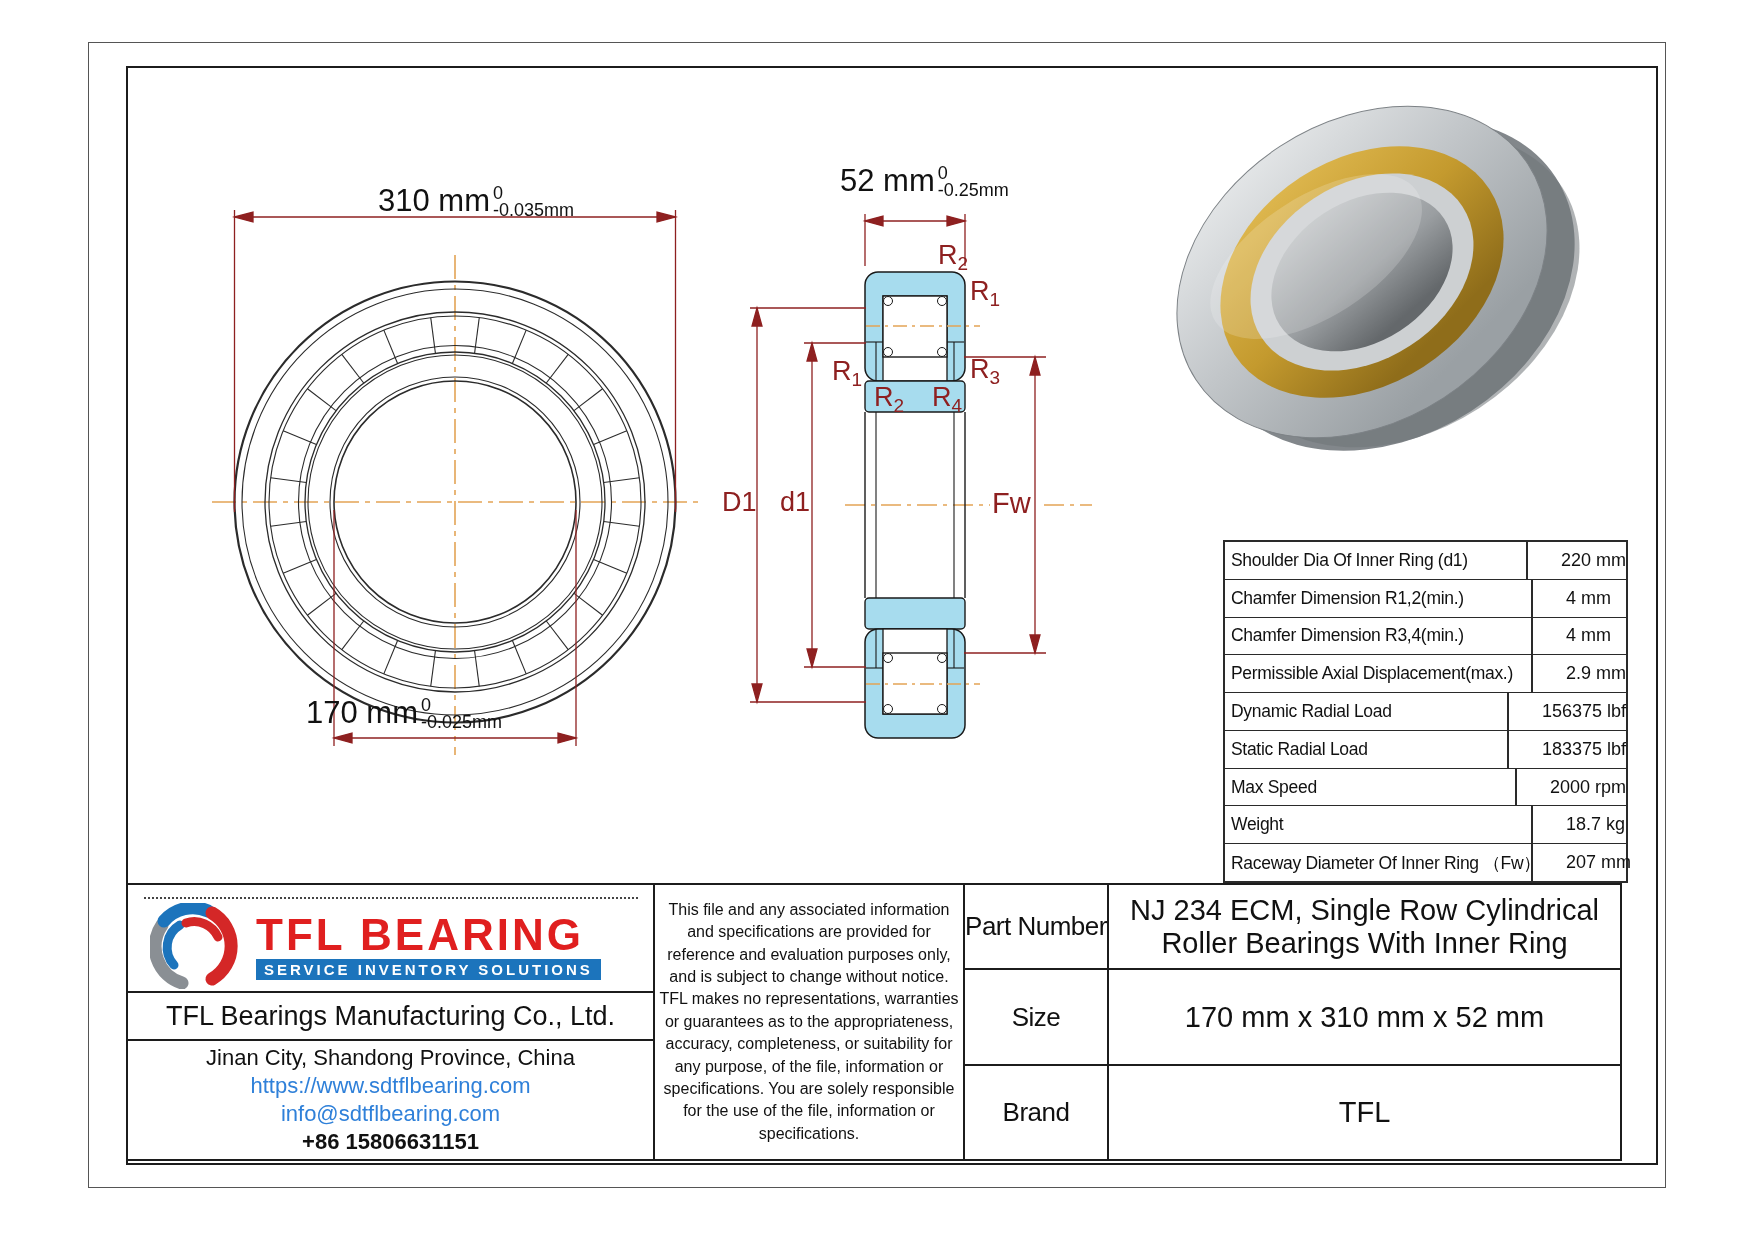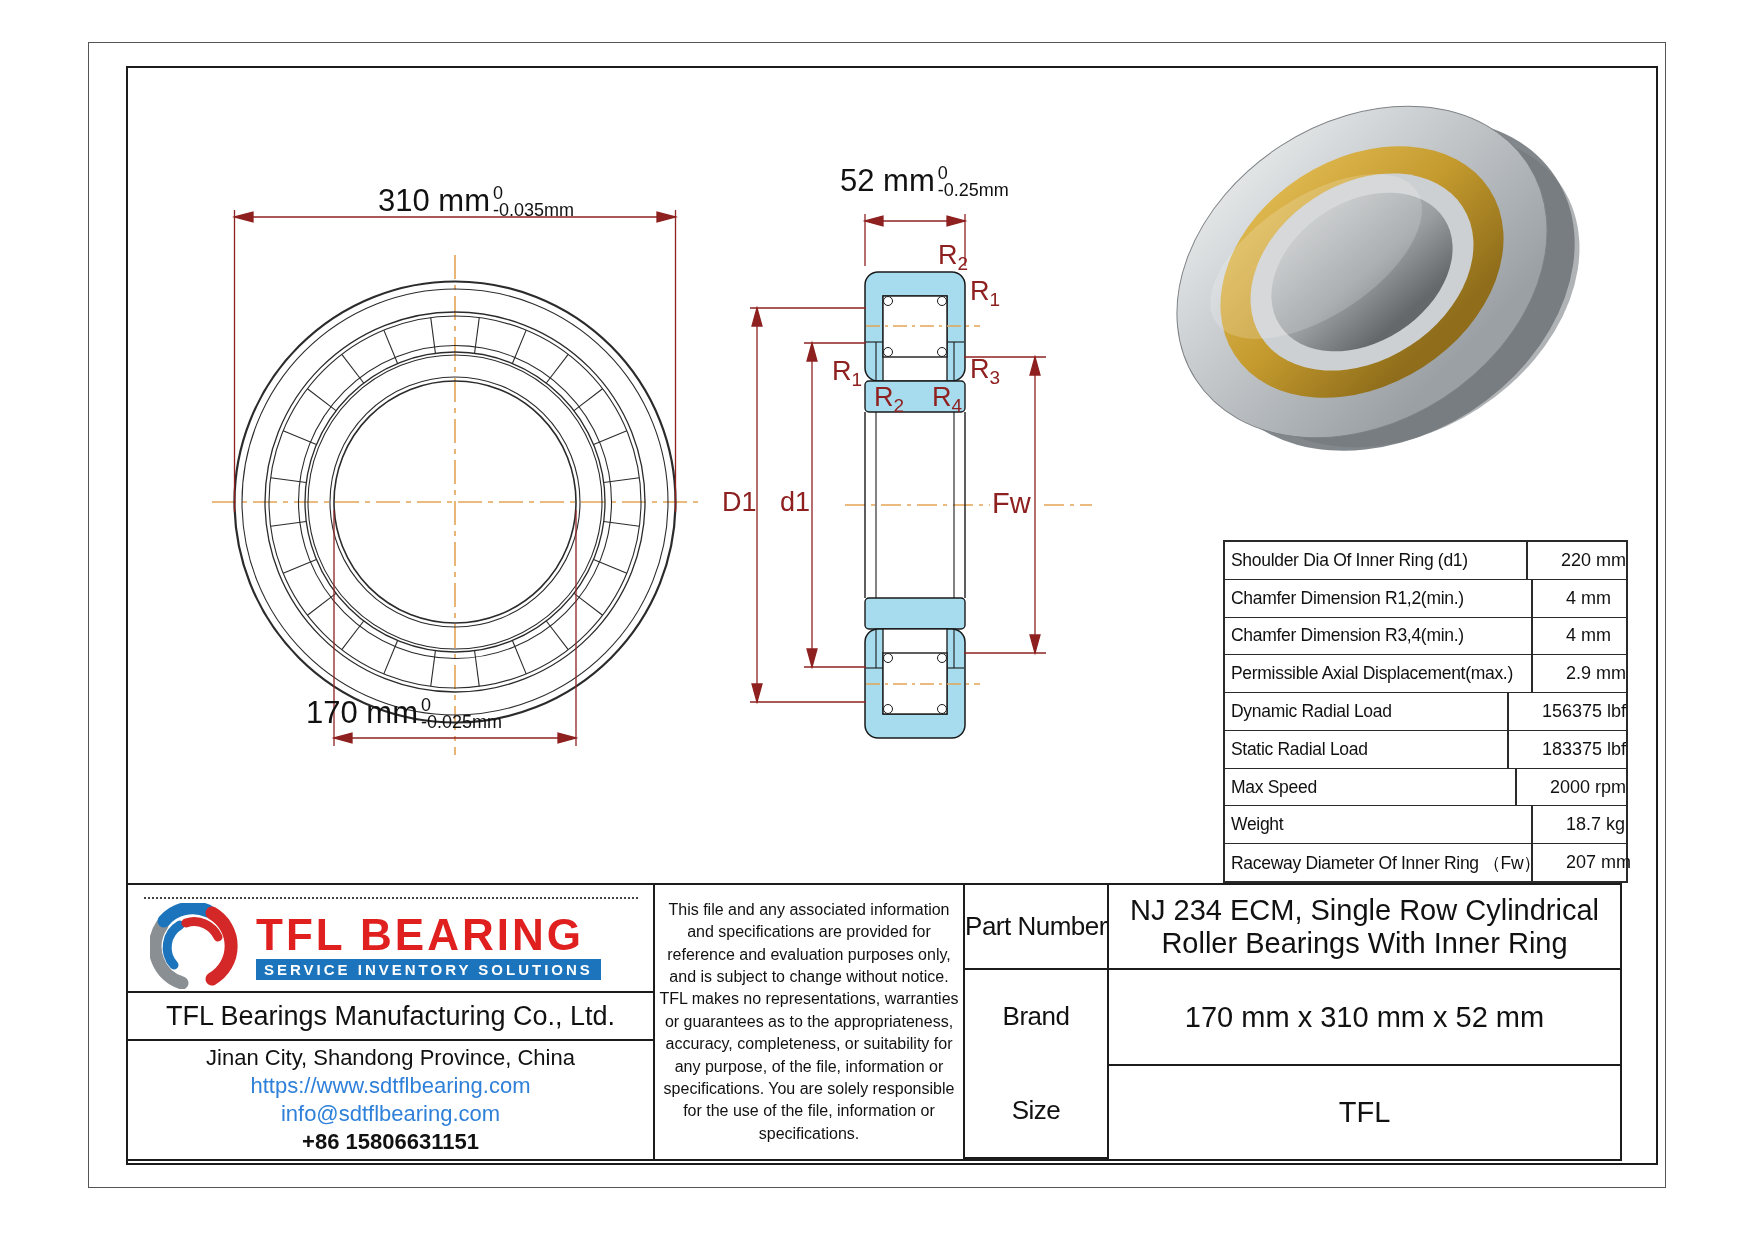--- a/index.html
+++ b/index.html
@@ -332,22 +332,22 @@
 or guarantees as to the appropriateness,
 accuracy, completeness, or suitability for
 any purpose, of the file, information or
 specifications.  You are solely responsible
 for the use of the file, information or
 specifications.</div>
     </div>
 
     <div class="col-flab">
       <div class="flab-row r1">Part Number</div>
+      <div class="flab-row r2">Size</div>
       <div class="flab-row r3">Brand</div>
-      <div class="flab-row r2">Size</div>
     </div>
 
     <div class="col-fval">
       <div class="fval-row r1">NJ 234 ECM, Single Row Cylindrical Roller Bearings With Inner Ring</div>
       <div class="fval-row r2">170 mm x 310 mm x 52 mm</div>
       <div class="fval-row r3">TFL</div>
     </div>
   </div>
 
 </div>

